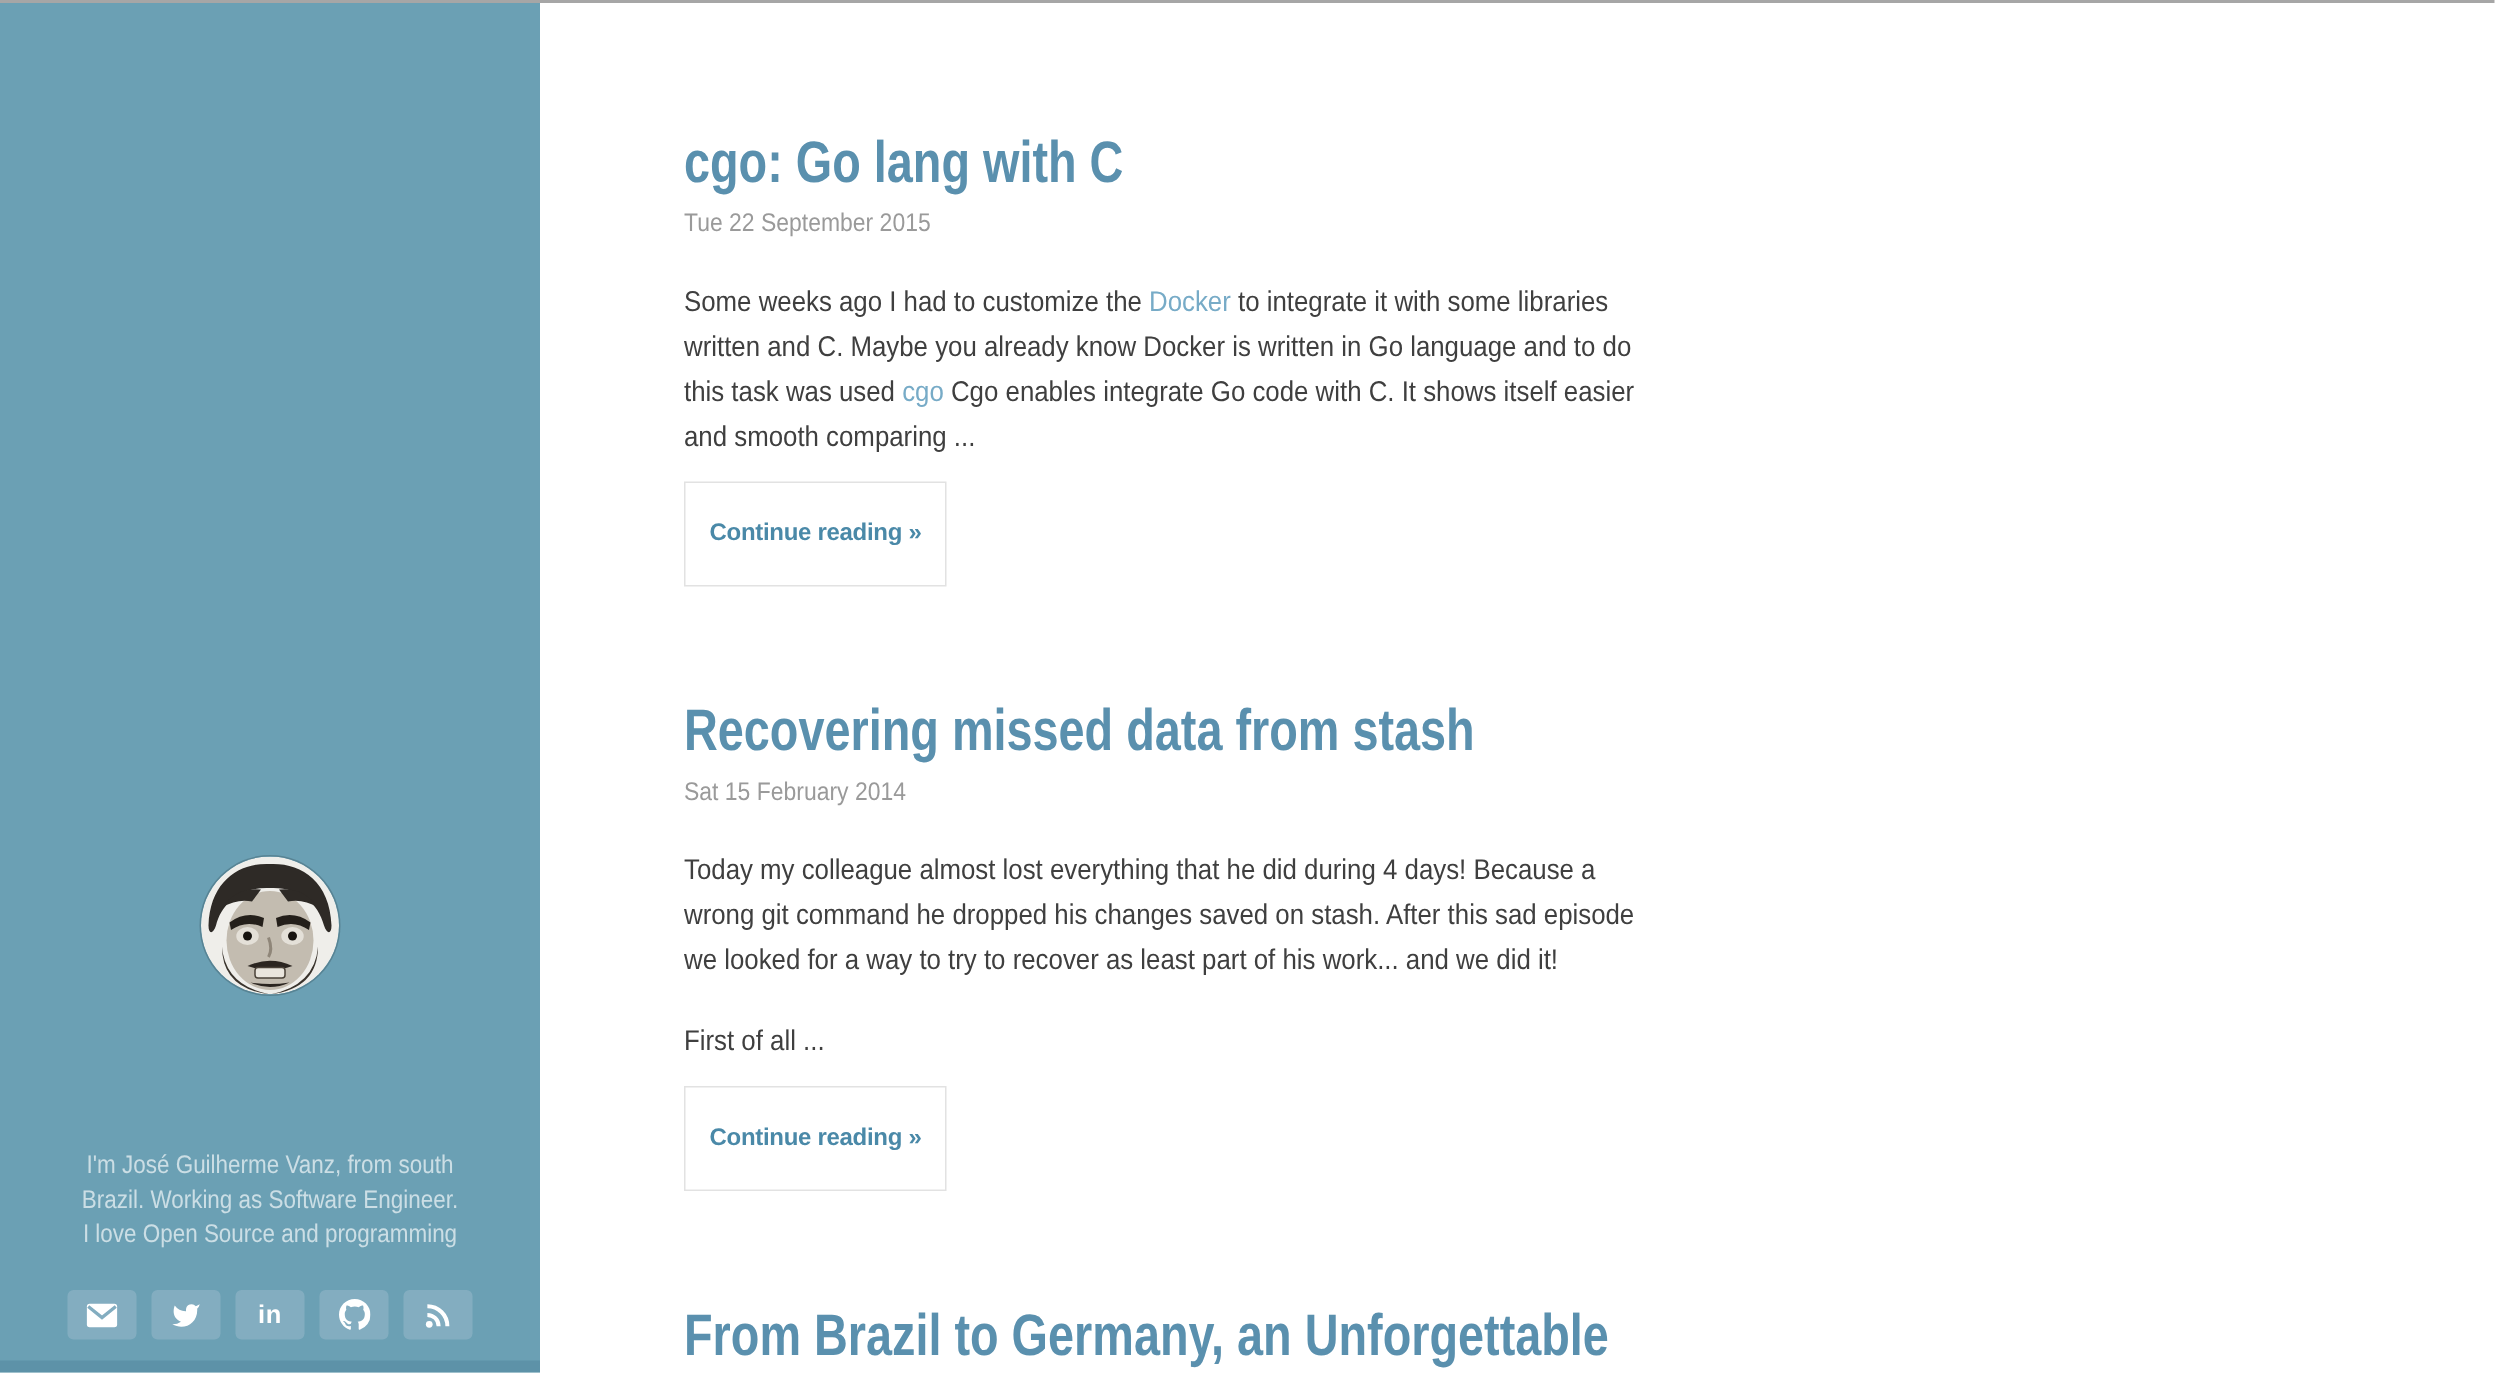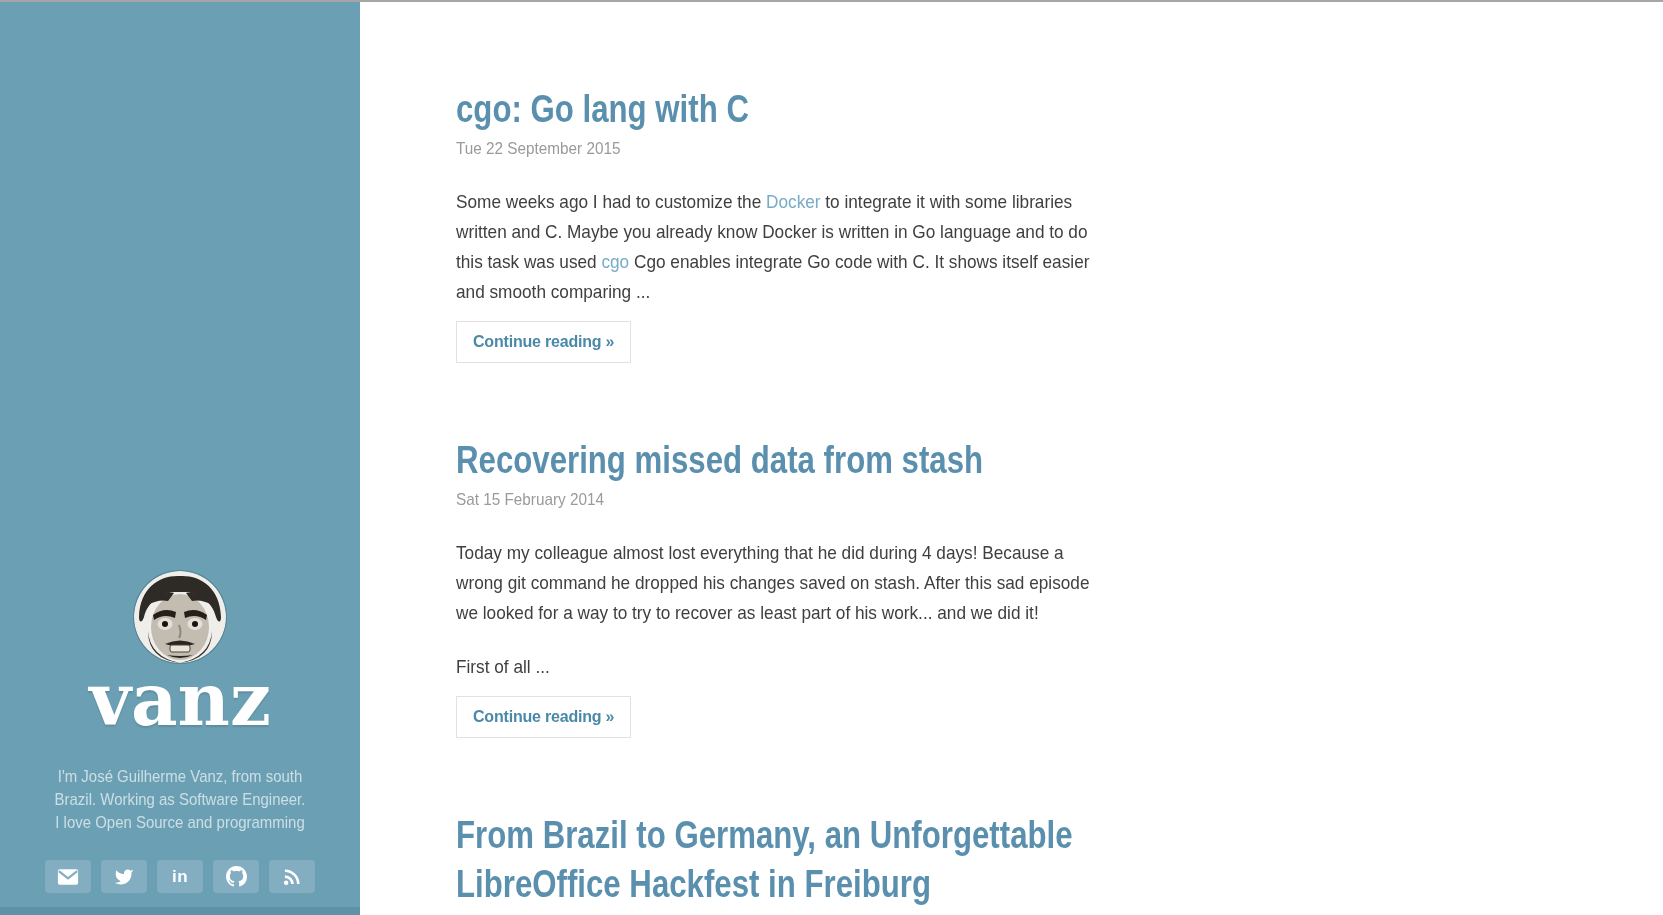--- a/index.html
+++ b/index.html
@@ -41,21 +41,21 @@
     font-weight:bold;font-size:39px;line-height:49px;letter-spacing:0}
   .post-title a{color:var(--title);text-decoration:none}
   .post-date{margin-top:4px;display:inline-block;transform:scaleX(.90);transform-origin:0 0;
     font-size:17px;line-height:24px;color:var(--date)}
   .post-excerpt{margin-top:26px;width:715px;transform:scaleX(.906);transform-origin:0 0;
     font-size:19px;line-height:30px;color:var(--body)}
   .post-excerpt p{margin-top:24px}
   .post-excerpt p:first-child{margin-top:0}
   .post-excerpt a{color:var(--link);text-decoration:none}
   .continue-btn{display:inline-block;margin-top:14px;border:1px solid var(--btn-border);
-    padding:11px 16px;font-size:16px;font-weight:bold;letter-spacing:-.2px;
+    padding:25px 16px;font-size:16px;font-weight:bold;letter-spacing:-.2px;
     color:var(--continue);text-decoration:none;background:#fff}
 </style>
 </head>
 <body>
 
 <div class="top-border"></div>
 
 <aside class="sidebar">
   <div class="avatar">
     <svg width="92" height="92" viewBox="0 0 92 92">
@@ -71,23 +71,20 @@
       <circle cx="31" cy="53" r="3" fill="#17130f"></circle>
       <circle cx="61" cy="53" r="3" fill="#17130f"></circle>
       <path d="M45 54 Q48 62 45 67" stroke="#8f8679" stroke-width="2" fill="none"></path>
       <path d="M14 60 Q16 86 46 92 Q76 86 78 60 Q78 88 46 92 Q14 88 14 60 Z" fill="#3a342d"></path>
       <path d="M31 73 Q46 66 61 73 Q46 78 31 73 Z" fill="#2b2520"></path>
       <rect x="36" y="74" width="20" height="7" rx="2" fill="#e9e5dd" stroke="#4a4238" stroke-width="1"></rect>
       <path d="M33 84 Q46 90 59 84 Q46 86 33 84 Z" fill="#2b2520"></path>
     </svg>
   </div>
 
-  <div class="logo">
-    <a href="#">vanz</a>
-  </div>
 
   <p class="bio">I'm José Guilherme Vanz, from south Brazil. Working as Software Engineer. I love Open Source and programming</p>
 
   <nav class="social">
     <a href="#" title="email">
       <span>
         <svg width="22" height="18" viewBox="0 0 24 19">
           <rect x="1" y="1" width="22" height="17" rx="2" fill="#fff"></rect>
           <polyline points="2,3 12,11 22,3" fill="none" stroke="#83adc0" stroke-width="2.4"></polyline>
         </svg>

